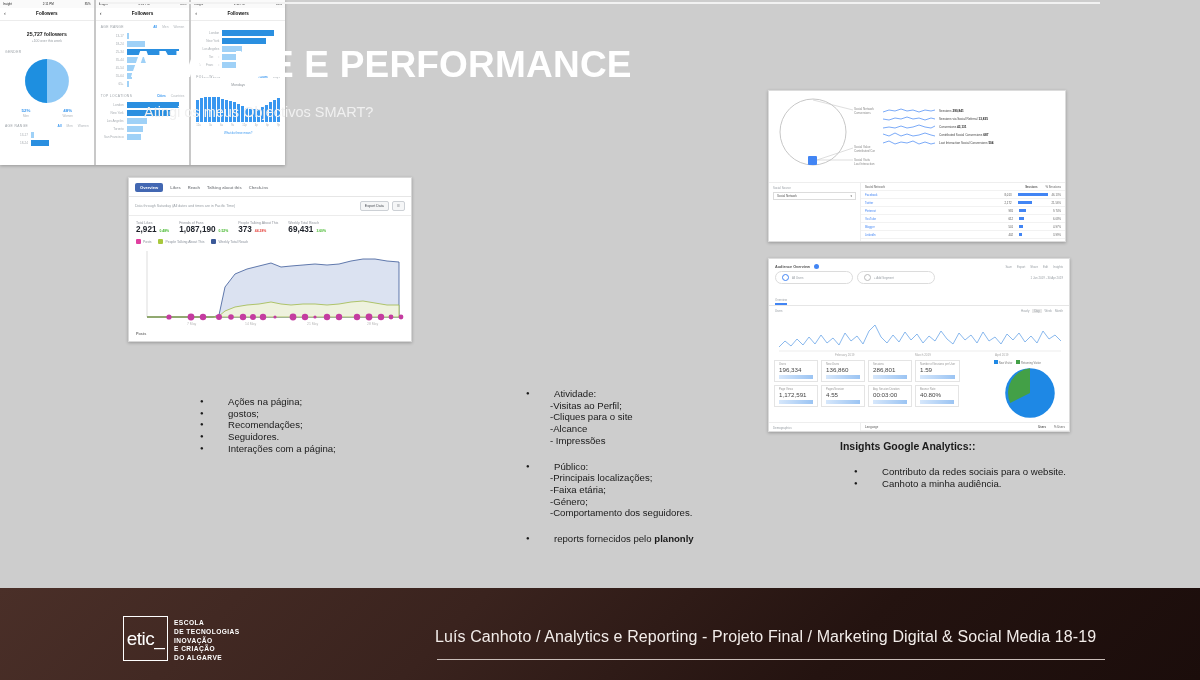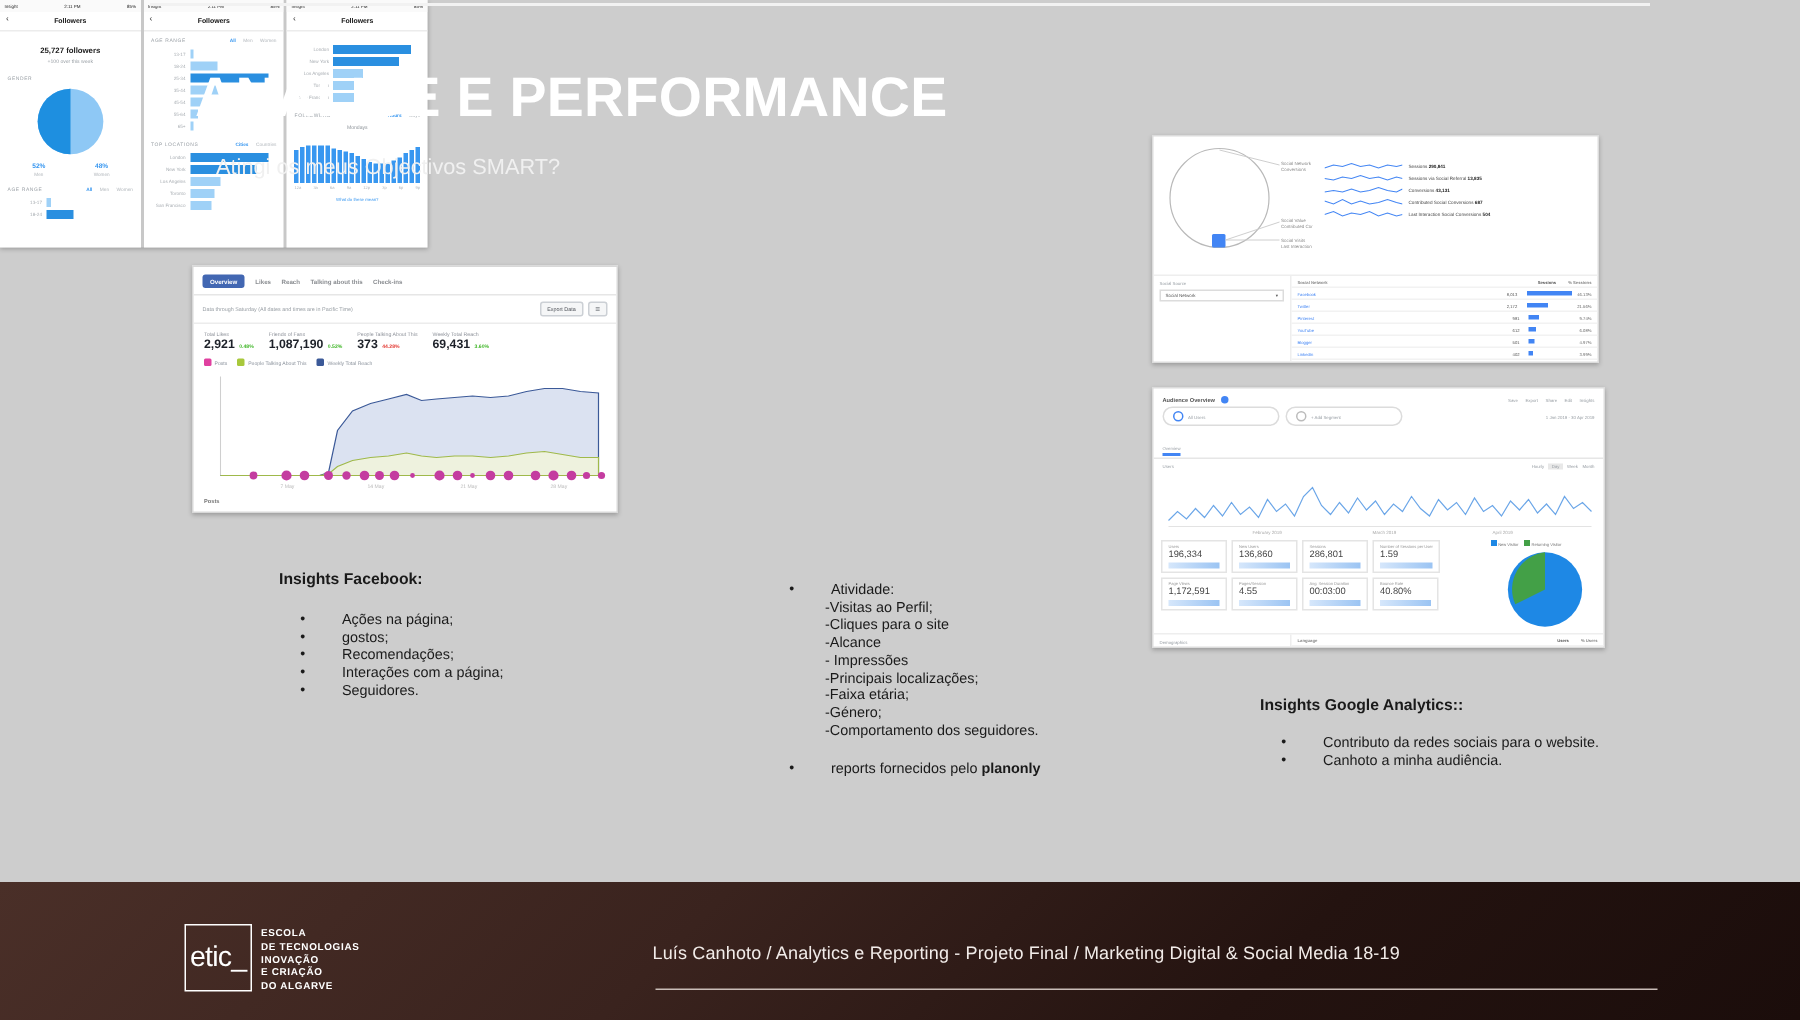--- a/index.html
+++ b/index.html
@@ -122,40 +122,40 @@
                 line-height: 1.22; }
   .bullets li::before { content: "\25CF"; position: absolute; left: 14px; top: 0;
                         font-size: 6px; line-height: 1.9; color: #1a1a1a; }
   .sub-lines { padding-left: 38px; }
   .sub-lines div { font-size: 9.6px; color: #1a1a1a; line-height: 1.22; }
 
   #fb-text { position: absolute; left: 186px; top: 380px; width: 300px; }
   #fb-text .bullets { margin-top: 16px; }
   #ig-text { position: absolute; left: 512px; top: 374px; width: 300px; }
   #ig-text .bullets { margin-top: 14px; }
-  #ga-text { position: absolute; left: 840px; top: 464px; width: 300px; }
+  #ga-text { position: absolute; left: 840px; top: 440px; width: 300px; }
   #ga-text .bullets { margin-top: 14px; }
   .gap { margin-top: 12px; }
 
   
   .footer {
     position: absolute; left: 0; bottom: 0; width: 1200px; height: 92px;
     background: linear-gradient(135deg,#4a2f28 0%,#3a231e 38%,#241310 70%,#1b0d0b 100%);
   }
   .logo-box {
     position: absolute; left: 123px; top: 616px; width: 45px; height: 45px;
     border: 1.5px solid #ffffff;
     display: flex; align-items: center; justify-content: center;
   }
   .logo-text { font-size: 19px; color: #fff; letter-spacing: -.5px; }
   .logo-lines { position: absolute; left: 174px; top: 619px; color: #fff; }
   .logo-lines div { font-size: 6.6px; letter-spacing: .45px; line-height: 1.33; font-weight: bold; }
   .footer-credit {
     position: absolute; left: 435px; top: 628px;
-    font-size: 12px; color: #f2ece9; letter-spacing: .1px;
+    font-size: 16px; color: #f2ece9; letter-spacing: .1px;
   }
   .footer-rule { position: absolute; left: 437px; top: 659px; width: 668px; height: 1px;
                  background: #c9bdb8; }
 </style>
 </head>
 <body>
 
 <div class="top-rule"></div>
 
 <div class="slide-title">ANÁLISE E PERFORMANCE</div>
@@ -700,40 +700,42 @@
         <span class="num">Users</span>
         <span style="margin-left:8px;">% Users</span>
       </div>
       <div class="ga-tr"></div>
 
     </div>
   </div>
 </div>
 
 <div id="fb-text">
-  <div class="col-title">Insights Facebook:</div>
   <ul class="bullets">
     <li>Ações na página;</li>
     <li>gostos;</li>
     <li>Recomendações;</li>
+    <li>Seguidores.</li>
     <li>Interações com a página;</li>
-    <li>Seguidores.</li>
   </ul>
 </div>
 
 <div id="ig-text">
   <ul class="bullets">
     <li>Atividade:</li>
   </ul>
   <div class="sub-lines">
     <div>-Visitas ao Perfil;</div>
     <div>-Cliques para o site</div>
     <div>-Alcance</div>
     <div>- Impressões</div>
   </div>
+  <ul class="bullets gap">
+    <li>Público:</li>
+  </ul>
   <div class="sub-lines">
     <div>-Principais localizações;</div>
     <div>-Faixa etária;</div>
     <div>-Género;</div>
     <div>-Comportamento dos seguidores.</div>
   </div>
   <ul class="bullets gap">
     <li><span>reports fornecidos pelo </span><b>planonly</b></li>
   </ul>
 </div>

